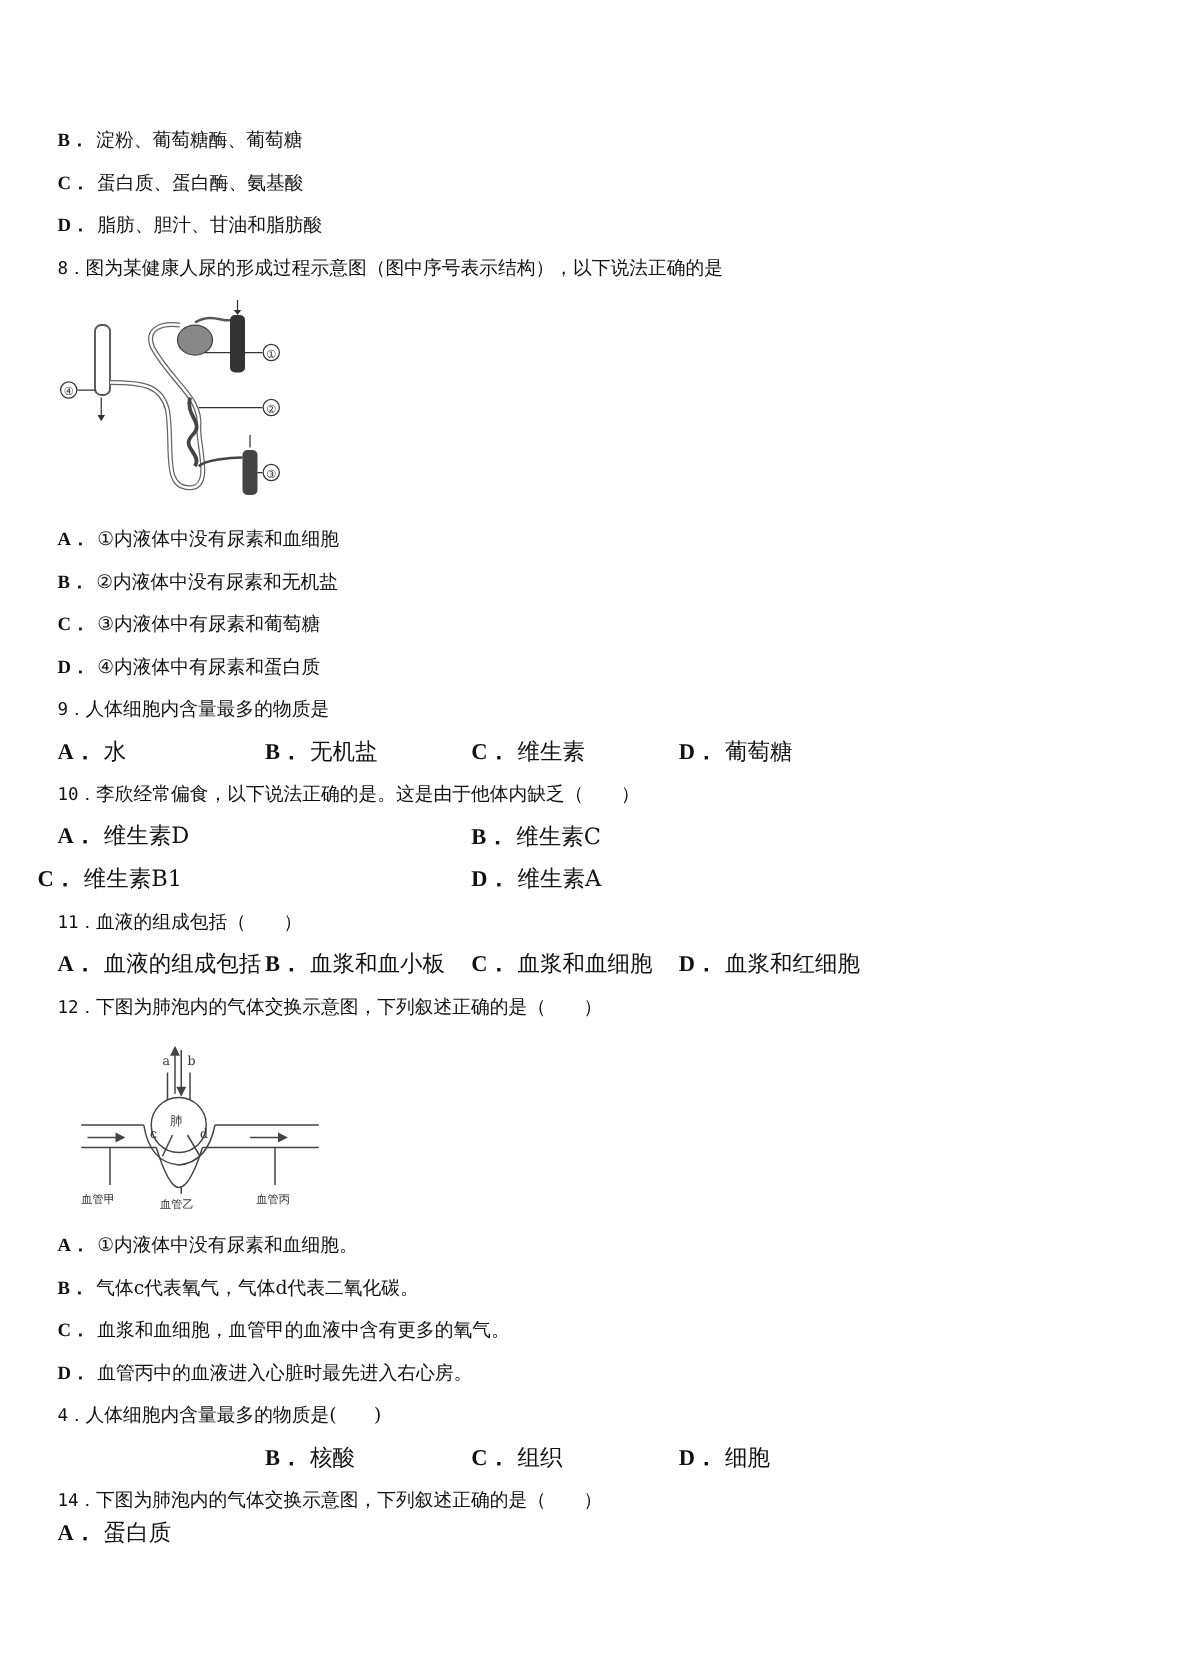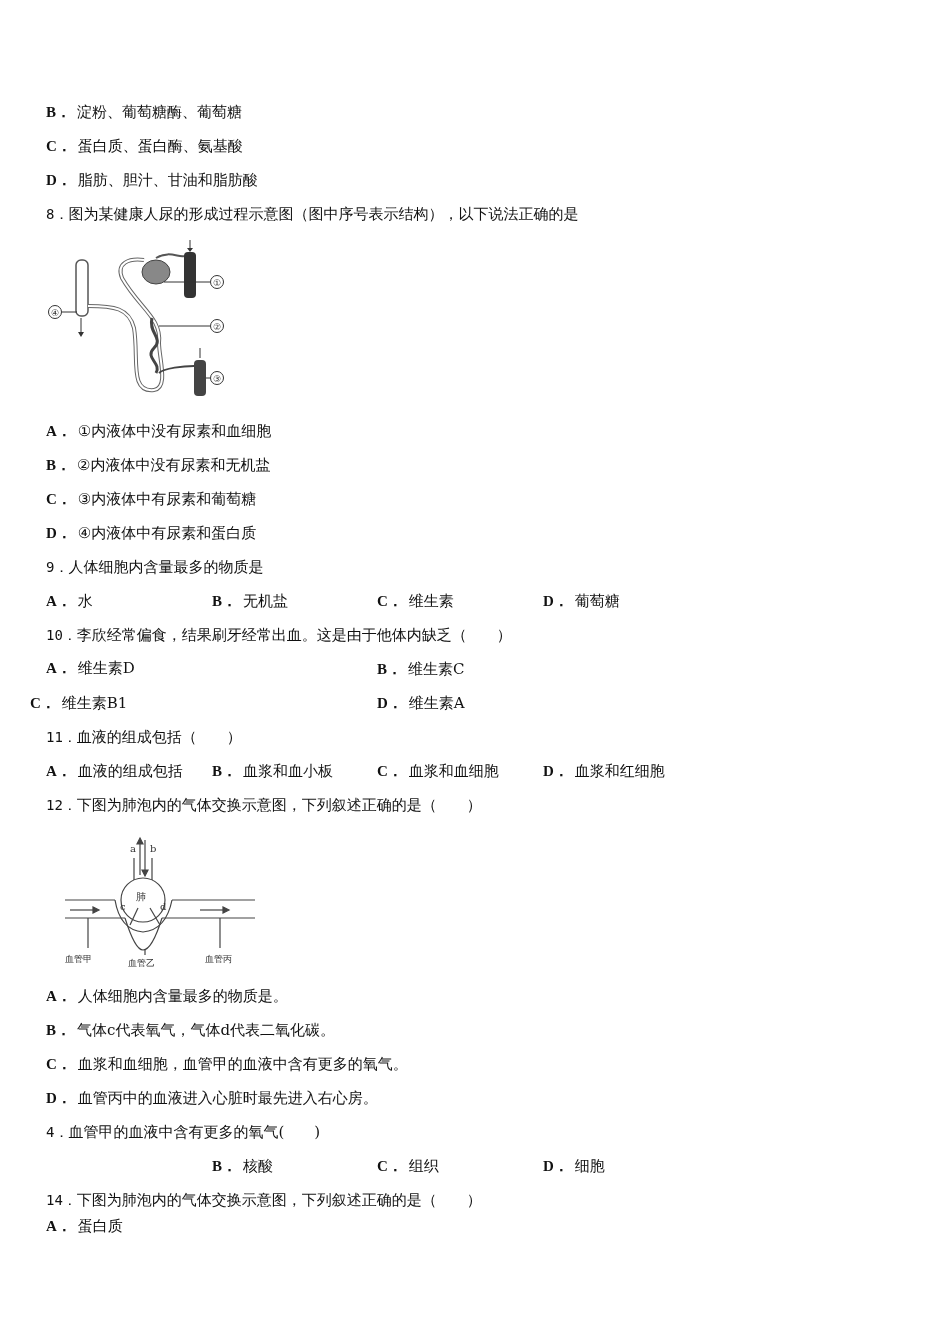--- a/index.html
+++ b/index.html
@@ -1,20 +1,20 @@
 <!DOCTYPE html>
 <html><head>
 <meta charset="utf-8">
 <style>
   html, body { margin:0; padding:0; background:#fff; }
   body { width:950px; height:1344px; position:relative; overflow:hidden;
          font-family:"DejaVu Serif","Liberation Serif",serif; color:#111; }
   .line { position:absolute; left:46px; font-size:15px; line-height:20px; white-space:nowrap; }
   .lab { font-family:"Liberation Serif","DejaVu Serif",serif; font-weight:bold; margin-right:6px; }
-  .opt { position:absolute; font-size:15px; line-height:20px; white-space:nowrap;text-align:right; }
+  .opt { position:absolute; font-size:18px; line-height:20px; white-space:nowrap;text-align:right; }
   .qnum { font-family:"DejaVu Sans Mono","Liberation Mono",monospace; font-size:14px; }
   .figure { position:absolute; }
 </style>
 </head>
 <body>
 
 <div class="line" style="top:102px">
   <span class="lab">B．</span><span>淀粉、葡萄糖酶、葡萄糖</span>
 </div>
 <div class="line" style="top:136px">
@@ -80,21 +80,21 @@
 
 <div class="line" style="top:557px">
   <span class="qnum">9．</span><span>人体细胞内含量最多的物质是</span>
 </div>
 <div class="opt" style="left:46px;top:591px"><span class="lab">A．</span><span>水</span></div>
 <div class="opt" style="left:212px;top:591px"><span class="lab">B．</span><span>无机盐</span></div>
 <div class="opt" style="left:377px;top:591px"><span class="lab">C．</span><span>维生素</span></div>
 <div class="opt" style="left:543px;top:591px"><span class="lab">D．</span><span>葡萄糖</span></div>
 
 <div class="line" style="top:625px">
-  <span class="qnum">10．</span><span>李欣经常偏食，结果刷牙经常出血。这是由于他体内缺乏（　　）</span>
+  <span class="qnum">10．</span><span>李欣经常偏食，以下说法正确的是。这是由于他体内缺乏（　　）</span>
 </div>
 <div class="opt" style="left:46px;top:658px"><span class="lab">A．</span><span>维生素D</span></div>
 <div class="opt" style="left:377px;top:659px"><span class="lab">B．</span><span>维生素C</span></div>
 <div class="opt" style="left:30px;top:693px"><span class="lab">C．</span><span>维生素B1</span></div>
 <div class="opt" style="left:377px;top:693px"><span class="lab">D．</span><span>维生素A</span></div>
 
 <div class="line" style="top:727px">
   <span class="qnum">11．</span><span>血液的组成包括（　　）</span>
 </div>
 <div class="opt" style="left:46px;top:761px"><span class="lab">A．</span><span>血液的组成包括</span></div>
@@ -137,34 +137,34 @@
     <text x="60" y="80">c</text>
     <text x="100" y="80">d</text>
     <text x="76" y="70">肺</text>
     <text x="5" y="132" font-size="9">血管甲</text>
     <text x="68" y="136" font-size="9">血管乙</text>
     <text x="145" y="132" font-size="9">血管丙</text>
   </g>
 </svg>
 
 <div class="line" style="top:986px">
-  <span class="lab">A．</span><span>人体细胞内含量最多的物质是。</span>
+  <span class="lab">A．</span><span>①内液体中没有尿素和血细胞。</span>
 </div>
 <div class="line" style="top:1020px">
   <span class="lab">B．</span><span>气体c代表氧气，气体d代表二氧化碳。</span>
 </div>
 <div class="line" style="top:1054px">
   <span class="lab">C．</span><span>血浆和血细胞，血管甲的血液中含有更多的氧气。</span>
 </div>
 <div class="line" style="top:1088px">
   <span class="lab">D．</span><span>血管丙中的血液进入心脏时最先进入右心房。</span>
 </div>
 
 <div class="line" style="top:1122px">
-  <span class="qnum">4．</span><span>血管甲的血液中含有更多的氧气(　　)</span>
+  <span class="qnum">4．</span><span>人体细胞内含量最多的物质是(　　)</span>
 </div>
 <div class="opt" style="left:46px;top:1216px"><span class="lab">A．</span><span>蛋白质</span></div>
 <div class="opt" style="left:212px;top:1156px"><span class="lab">B．</span><span>核酸</span></div>
 <div class="opt" style="left:377px;top:1156px"><span class="lab">C．</span><span>组织</span></div>
 <div class="opt" style="left:543px;top:1156px"><span class="lab">D．</span><span>细胞</span></div>
 
 <div class="line" style="top:1190px">
   <span class="qnum">14．</span><span>下图为肺泡内的气体交换示意图，下列叙述正确的是（　　）</span>
 </div>
 

